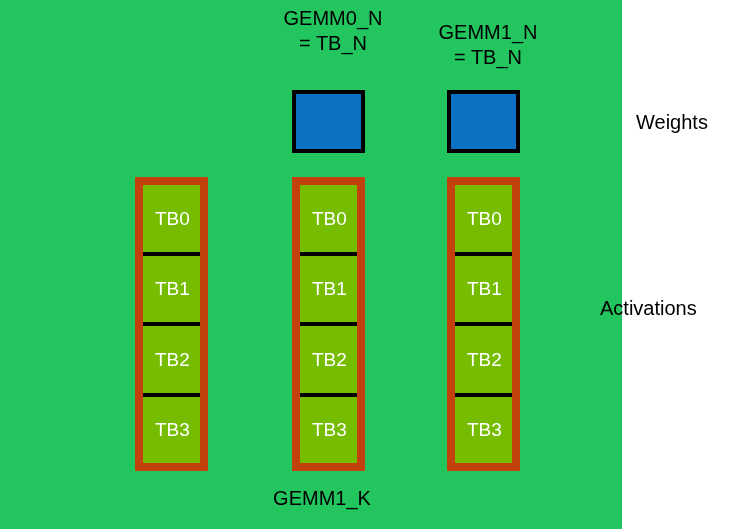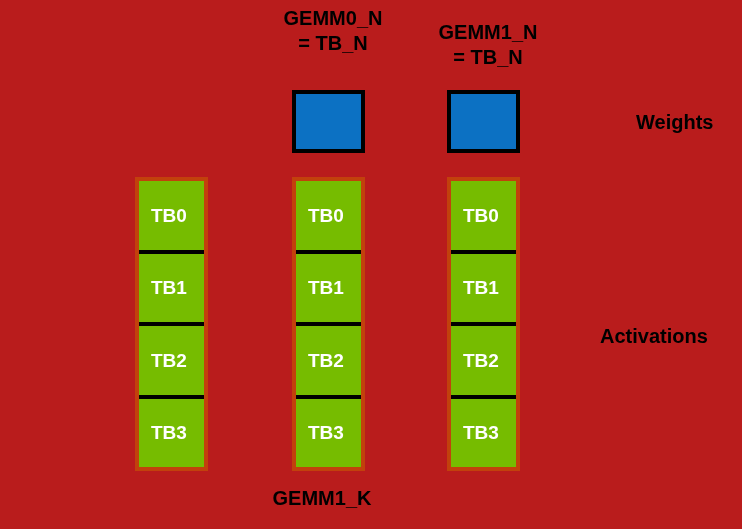--- a/index.html
+++ b/index.html
@@ -8,24 +8,23 @@
   }
   body {
     width: 742px;
     height: 529px;
     background: #ffffff;
     font-family: "Liberation Sans", sans-serif;
     overflow: hidden;
   }
   #canvas {
     position: relative;
-    width: 742px;
+    width: 622px;
     height: 529px;
-    background: #b91c1c;
-    font-weight: bold;
+    background: #22c55e;
   }
 
   
   .label {
     position: absolute;
     color: #000000;
     font-size: 20px;
     line-height: 25px;
     white-space: pre;
     font-family: "Liberation Sans", sans-serif;
@@ -38,21 +37,21 @@
   .weight-box {
     position: absolute;
     background: #0c71c3;
     border: 4px solid #000000;
     box-sizing: border-box;
   }
 
   
   .act-column {
     position: absolute;
-    border: 4px solid #c2410c;
+    border: 8px solid #c2410c;
     box-sizing: border-box;
     background: #76bc00;
     display: flex;
     flex-direction: column;
   }
   .act-cell {
     flex: 1 1 0;
     background: #76bc00;
     box-sizing: border-box;
     display: flex;
@@ -73,21 +72,21 @@
   }
 
   
   #top-label-gemm0 { left: 263px; top: 6px;  width: 140px; }
   #top-label-gemm1 { left: 418px; top: 20px;  width: 140px; }
 
   #weight-box-0 { left: 292px; top: 90px; width: 73px; height: 63px; }
   #weight-box-1 { left: 447px; top: 90px; width: 73px; height: 63px; }
 
   #weights-label     { left: 636px; top: 110px; }
-  #activations-label { left: 600px; top: 296px; margin-top: 28px; }
+  #activations-label { left: 600px; top: 296px; }
 
   #gemm-m-label { left: 22px; top: 309px; }
 
   #act-column-0 { left: 135px; top: 177px; width: 73px; height: 294px; }
   #act-column-1 { left: 292px; top: 177px; width: 73px; height: 294px; }
   #act-column-2 { left: 447px; top: 177px; width: 73px; height: 294px; }
 
   #bottom-label-gemm0 { left: 101px; top: 486px; width: 140px; }
   #bottom-label-gemm1 { left: 252px; top: 486px; width: 140px; }
 </style>

